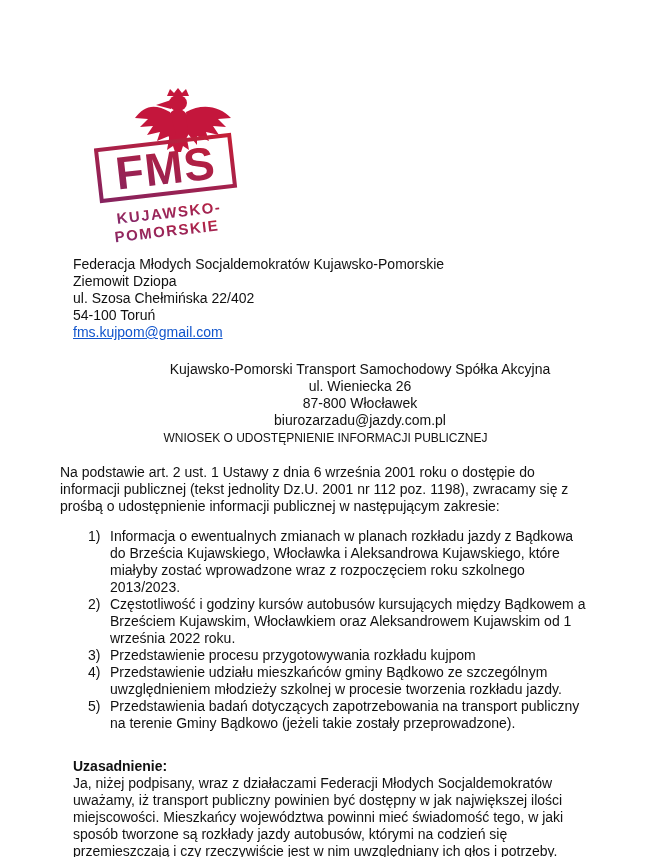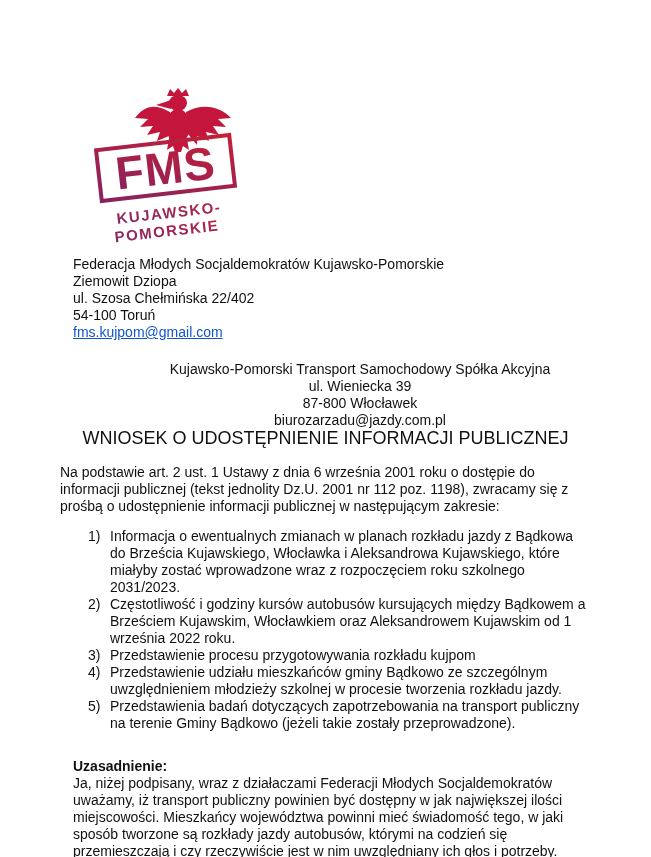--- a/index.html
+++ b/index.html
@@ -46,21 +46,21 @@
     text-align: center;
     margin-top: 31px;
   }
   .doc-title {
     position: absolute;
     left: 0;
     top: 430px;
     width: 651px;
     margin: 0;
     text-align: center;
-    font-size: 18px;
+    font-size: 12px;
     font-weight: normal;
     line-height: 17px;
   }
   .intro {
     position: absolute;
     left: 60px;
     top: 464px;
     width: 512px;
     margin: 0;
   }
@@ -136,33 +136,33 @@
     <div class="sender-line">Ziemowit Dziopa</div>
     <div class="sender-line">ul. Szosa Chełmińska 22/402</div>
     <div class="sender-line">54-100 Toruń</div>
     <div class="sender-line">
       <a class="email-link">fms.kujpom@gmail.com</a>
     </div>
   </address>
 
   <address class="recipient" style="font-style:normal">
     <div>Kujawsko-Pomorski Transport Samochodowy Spółka Akcyjna</div>
-    <div>ul. Wieniecka 39</div>
+    <div>ul. Wieniecka 26</div>
     <div>87-800 Włocławek</div>
     <div>biurozarzadu@jazdy.com.pl</div>
   </address>
 
   <h1 class="doc-title">WNIOSEK O UDOSTĘPNIENIE INFORMACJI PUBLICZNEJ</h1>
 
   <p class="intro">Na podstawie art. 2 ust. 1 Ustawy z dnia 6 września 2001 roku o dostępie do informacji publicznej (tekst jednolity Dz.U. 2001 nr 112 poz. 1198), zwracamy się z prośbą o udostępnienie informacji publicznej w następującym zakresie:</p>
 
   <ol class="request-list">
     <li>
       <span>1)</span>
-      <span>Informacja o ewentualnych zmianach w planach rozkładu jazdy z Bądkowa do Brześcia Kujawskiego, Włocławka i Aleksandrowa Kujawskiego, które miałyby zostać wprowadzone wraz z rozpoczęciem roku szkolnego 2031/2023.</span>
+      <span>Informacja o ewentualnych zmianach w planach rozkładu jazdy z Bądkowa do Brześcia Kujawskiego, Włocławka i Aleksandrowa Kujawskiego, które miałyby zostać wprowadzone wraz z rozpoczęciem roku szkolnego 2013/2023.</span>
     </li>
     <li>
       <span>2)</span>
       <span>Częstotliwość i godziny kursów autobusów kursujących między Bądkowem a Brześciem Kujawskim, Włocławkiem oraz Aleksandrowem Kujawskim od 1 września 2022 roku.</span>
     </li>
     <li>
       <span>3)</span>
       <span>Przedstawienie procesu przygotowywania rozkładu kujpom</span>
     </li>
     <li>

